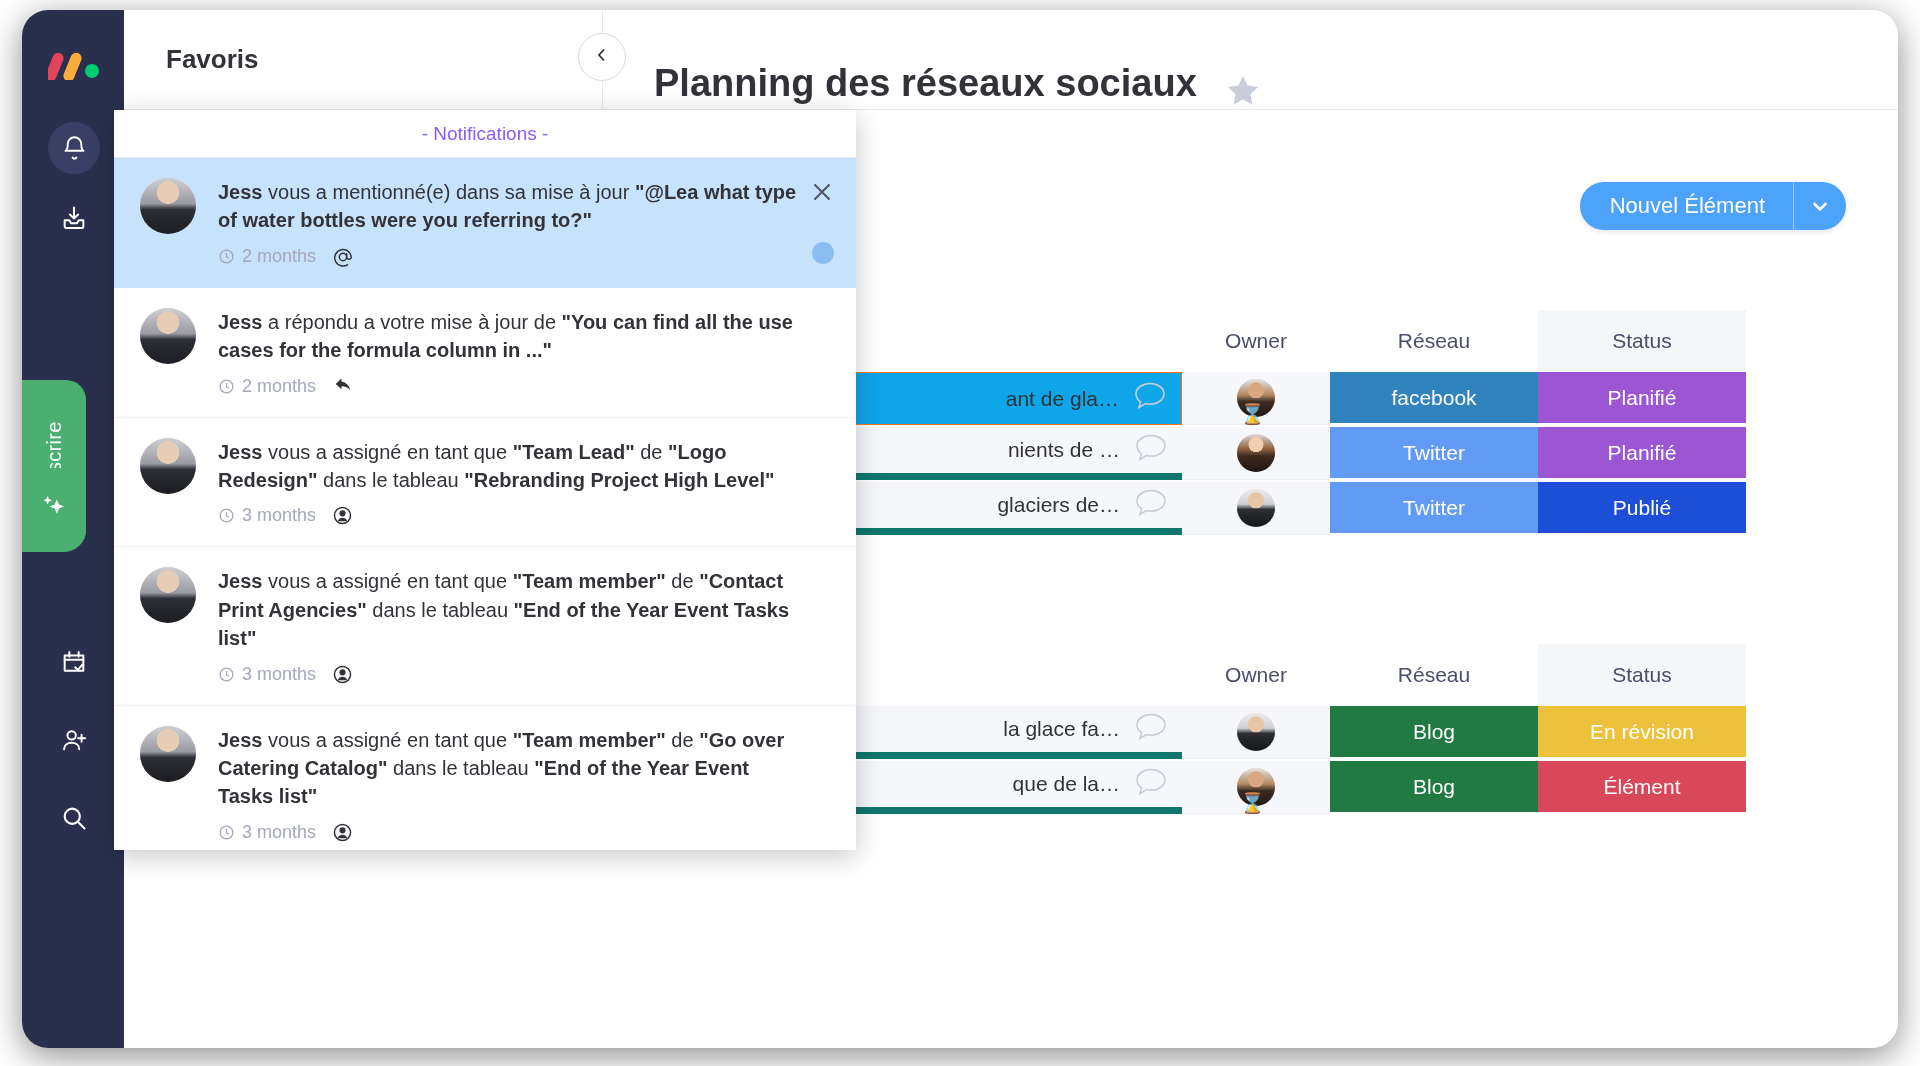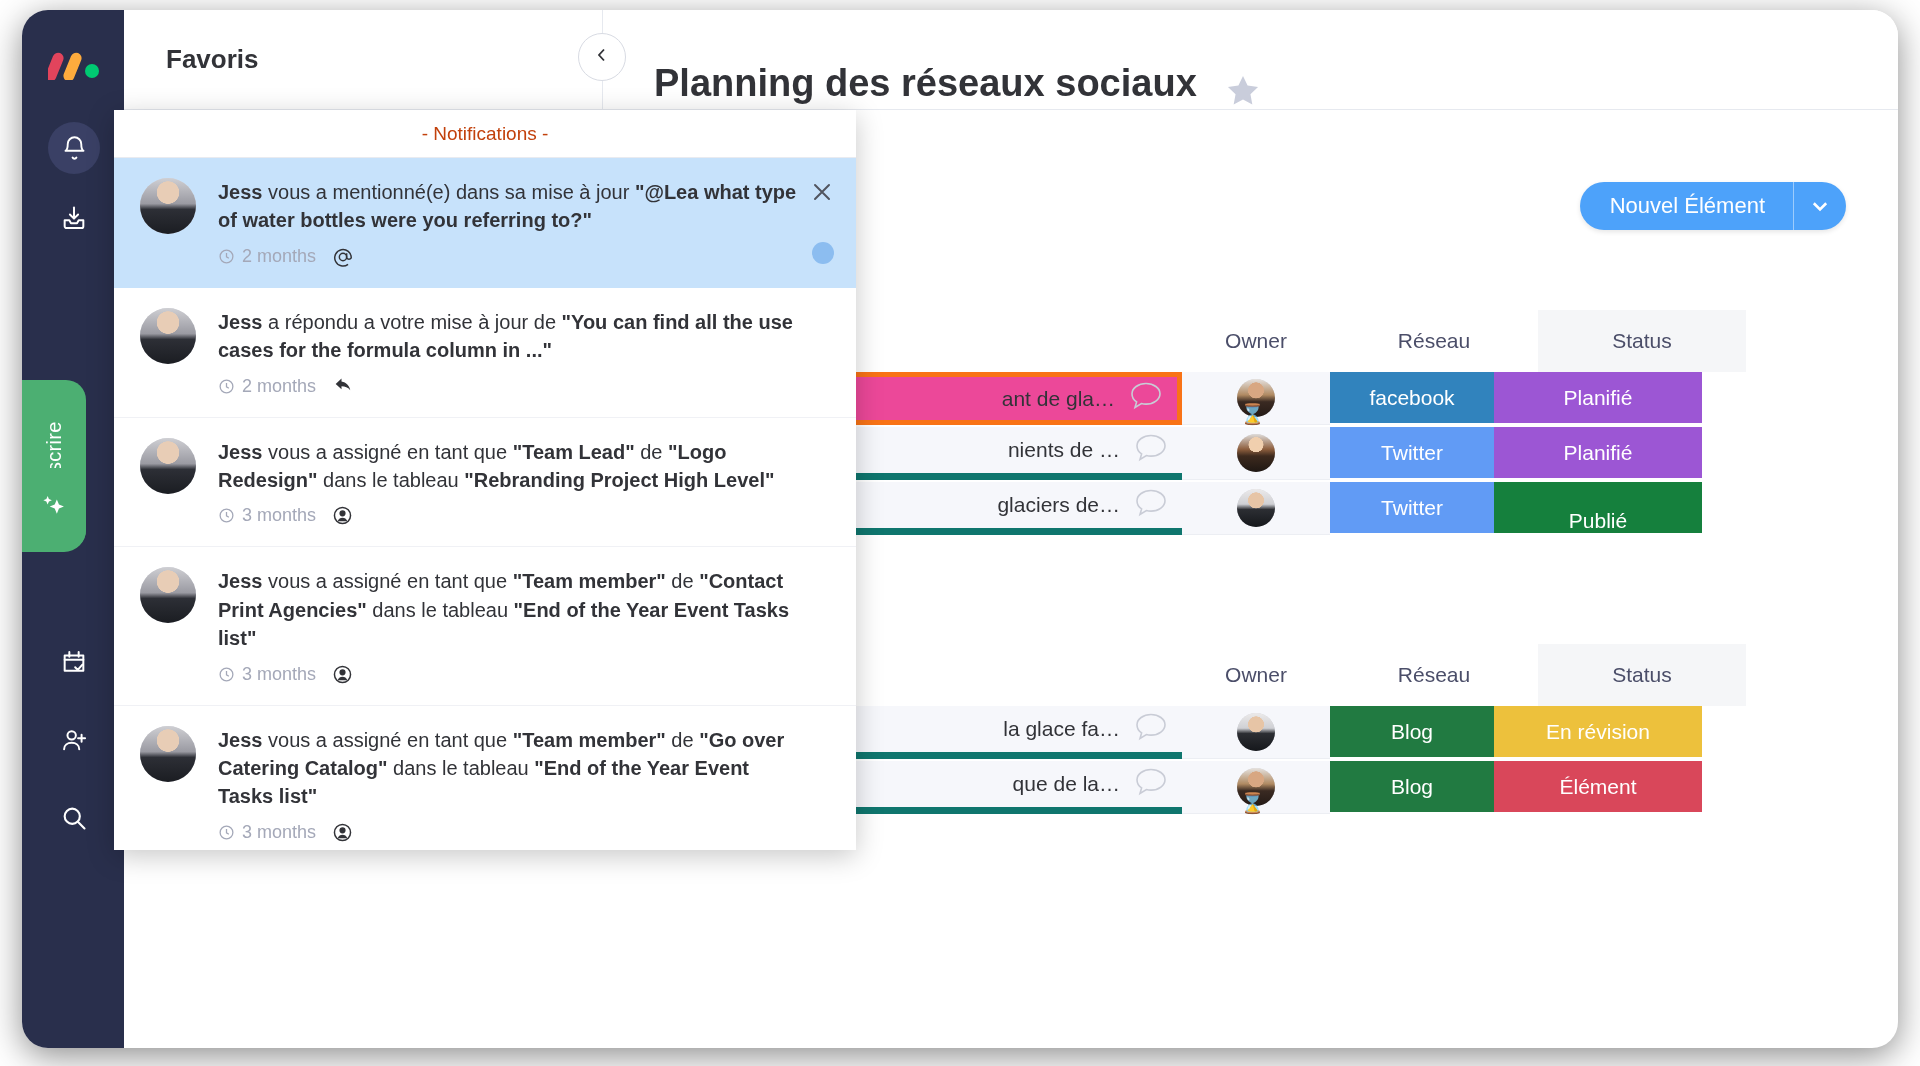--- a/index.html
+++ b/index.html
@@ -159,41 +159,41 @@
   .cell-name {
     width: 520px; height: 53px;
     background: #f6f7fb;
     display: flex; align-items: center; justify-content: flex-end;
     padding-right: 14px;
     gap: 14px;
     font-size: 21px; color: #323338;
     border-bottom: 7px solid #0f766e;
   }
   .cell-name.selected {
-    background: #ec4899;
-    border: 5px solid #f97316;
+    background: #0ea5e9;
+    border: 1px solid #f97316;
   }
   .cell-name .txt {
     max-width: 330px; overflow: hidden; white-space: nowrap;
   }
   .bubble { color: #c9ccd6; flex: 0 0 auto; }
   .cell-owner {
     width: 148px; height: 53px;
     background: #f6f7fb;
     display:flex; align-items:center; justify-content:center;
     border-bottom: 1px solid #eceef3;
     position: relative;
   }
   .avatar-sm {
     width: 38px; height: 38px; border-radius: 50%;
     overflow: hidden; position: relative;
     background: #cfd2da;
   }
   .cell-tag {
-    width: 164px; height: 53px;
+    width: 208px; height: 53px;
     display:flex; align-items:center; justify-content:center;
     color: #fff; font-size: 21px;
     border-bottom: 2px solid #fff;
   }
   .cell-status {
     width: 208px; height: 53px;
     display:flex; align-items:center; justify-content:center;
     color: #fff; font-size: 21px;
     border-bottom: 2px solid #fff;
   }
@@ -210,21 +210,21 @@
     width: 742px; height: 740px;
     background: #ffffff;
     box-shadow: 0 6px 26px rgba(0,0,0,.22);
     z-index: 40;
     overflow: hidden;
   }
   #notif-header {
     height: 48px;
     display:flex; align-items:center; justify-content:center;
     border-bottom: 1px solid #e9ebf0;
-    color: #c2410c; font-size: 19px;
+    color: #8b5cf6; font-size: 19px;
   }
   #notif-list {
     height: 692px;
     overflow: hidden;
   }
   .notif {
     display: flex;
     padding: 20px 22px 20px 26px;
     border-bottom: 1px solid #f0f1f5;
     position: relative;
@@ -354,21 +354,21 @@
               </svg></span>
           </div>
           <div class="cell-owner">
             <span class="avatar-sm">
               <span class="ph a3"></span>
             </span>
           </div>
           <div class="cell-tag" style="background: rgb(97, 155, 245);">
             <span>Twitter</span>
           </div>
-          <div class="cell-status" style="background: #15803d; align-items: flex-end;">
+          <div class="cell-status" style="background: #1d4ed8;">
             <span>Publié</span>
           </div>
         </div>
         <div class="fade-left"></div>
       </div>
   </div>
 
   <div class="board-table" id="table-2">
     <div class="thead">
       <div class="th th-name"></div>

